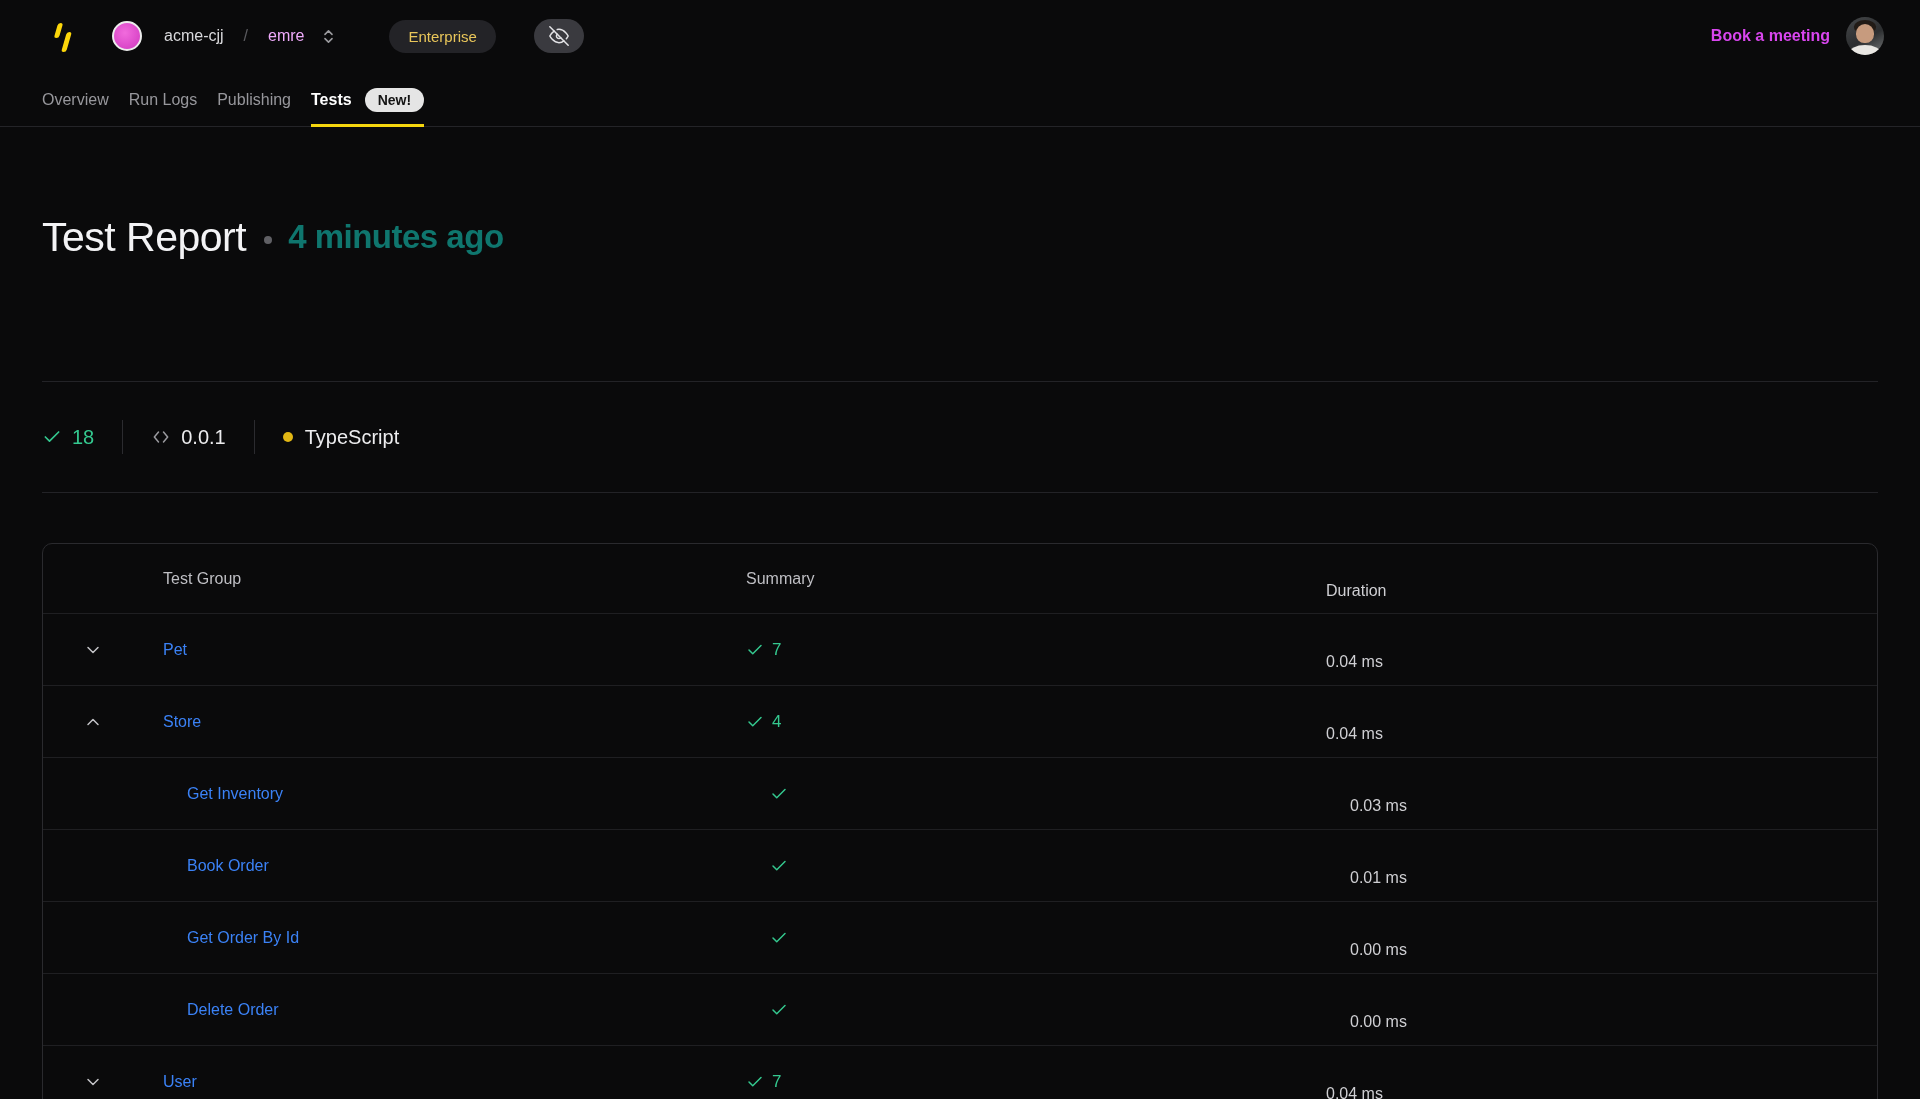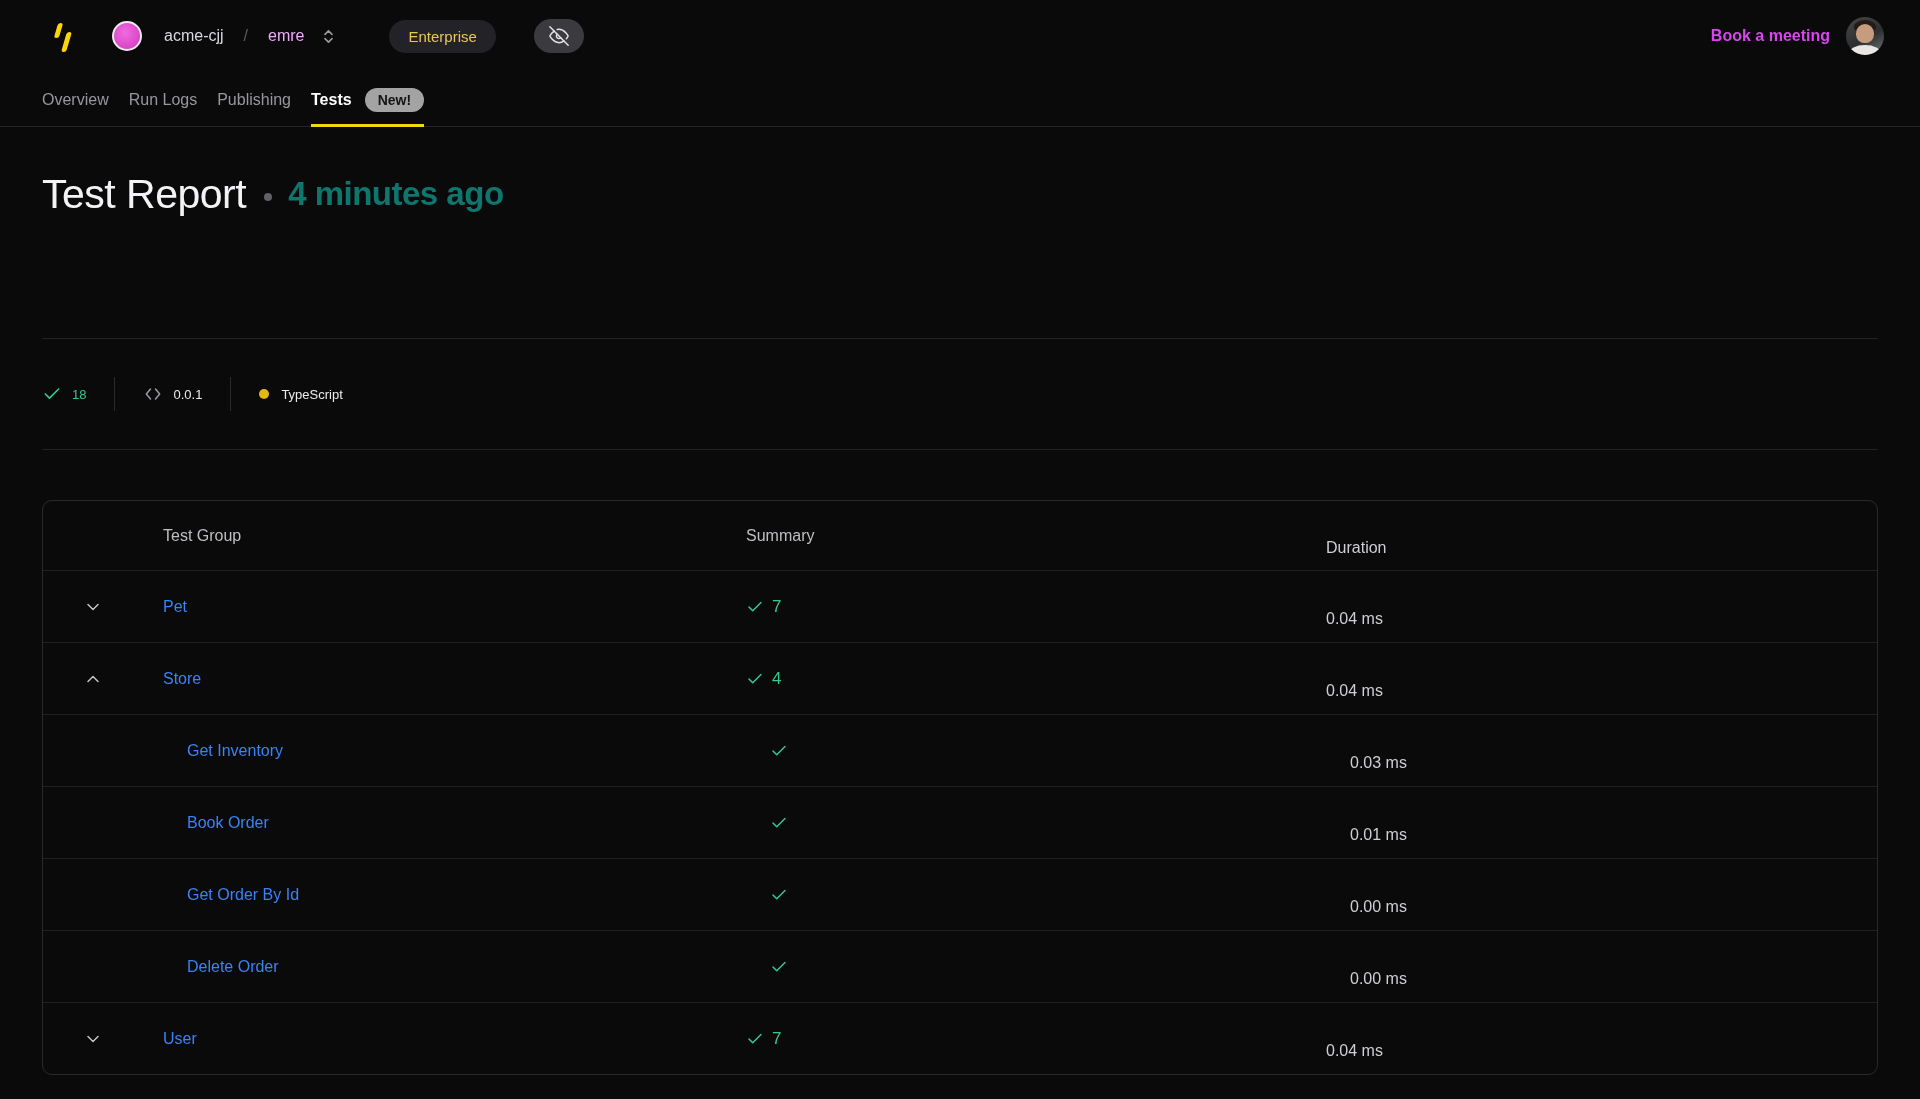--- a/index.html
+++ b/index.html
@@ -41,33 +41,33 @@
   .user-avatar .shirt { position:absolute; left:3px; bottom:-7px; width:32px; height:17px;
     border-radius:50% 50% 0 0; background:#e9e7e3; }
 
   
   .tabbar { display:flex; align-items:stretch; gap:20px; padding:0 42px; height:55px;
     border-bottom:1px solid #242428; }
   .tab { display:flex; align-items:center; gap:13px; font-size:16px; color:#97979c;
     text-decoration:none; cursor:pointer; border-bottom:3px solid transparent; padding-top:3px;
     margin-bottom:-1px; }
   .tab.active { color:#ffffff; font-weight:700; border-bottom-color:#f5d60e; }
-  .new-badge { background:#a3a3a3; color:#141414; font-size:14px; font-weight:700;
+  .new-badge { background:#e5e5e5; color:#141414; font-size:14px; font-weight:700;
     padding:5px 13px; border-radius:999px; line-height:1; }
 
   
   main { padding:0 42px; }
-  .page-title { display:flex; align-items:center; margin-top:43px; height:48px; }
+  .page-title { display:flex; align-items:center; margin-top:86px; height:48px; }
   .page-title .t { font-size:41px; font-weight:500; color:#f3f3f5; letter-spacing:-0.5px; }
   .page-title .dot { width:8px; height:8px; border-radius:50%; background:#606065; margin:6px 16px 0 18px; }
   .page-title .ago { font-size:33px; font-weight:700; color:#0f766e; letter-spacing:-0.5px; }
   .rule { border:none; border-top:1px solid #232327; }
   .rule.r1 { margin-top:120px; }
   .stats { display:flex; align-items:center; height:110px; }
-  .stat { display:flex; align-items:center; font-size:13px; color:#ececee;text-align:center; }
+  .stat { display:flex; align-items:center; font-size:20px; color:#ececee;text-align:center; }
   .stat .icn { display:flex; margin-right:10px; }
   .stat.green, .green-text { color:#34c88f; }
   .vsep { width:1px; height:34px; background:#2b2b2f; margin:0 28px; }
   .ts-dot { width:10px; height:10px; border-radius:50%; background:#e2b714; margin-right:12px; }
 
   
   .table { margin-top:50px; border:1px solid #2a2a2e; border-radius:10px; overflow:hidden; }
   .trow { display:grid; grid-template-columns:658px 580px 1fr; align-items:center; height:72px; }
   .trow + .trow { border-top:1px solid #1f1f22; }
   .trow.thead { height:69px; font-size:16px; color:#bfbfc4; }

